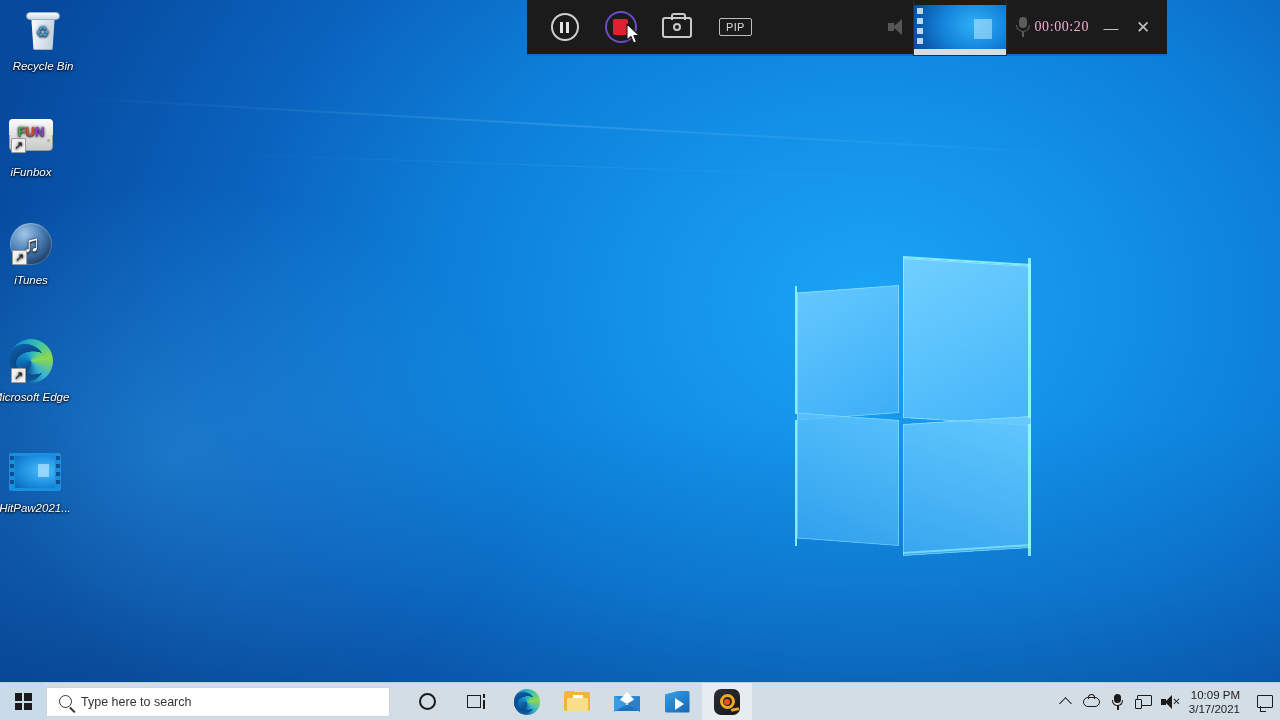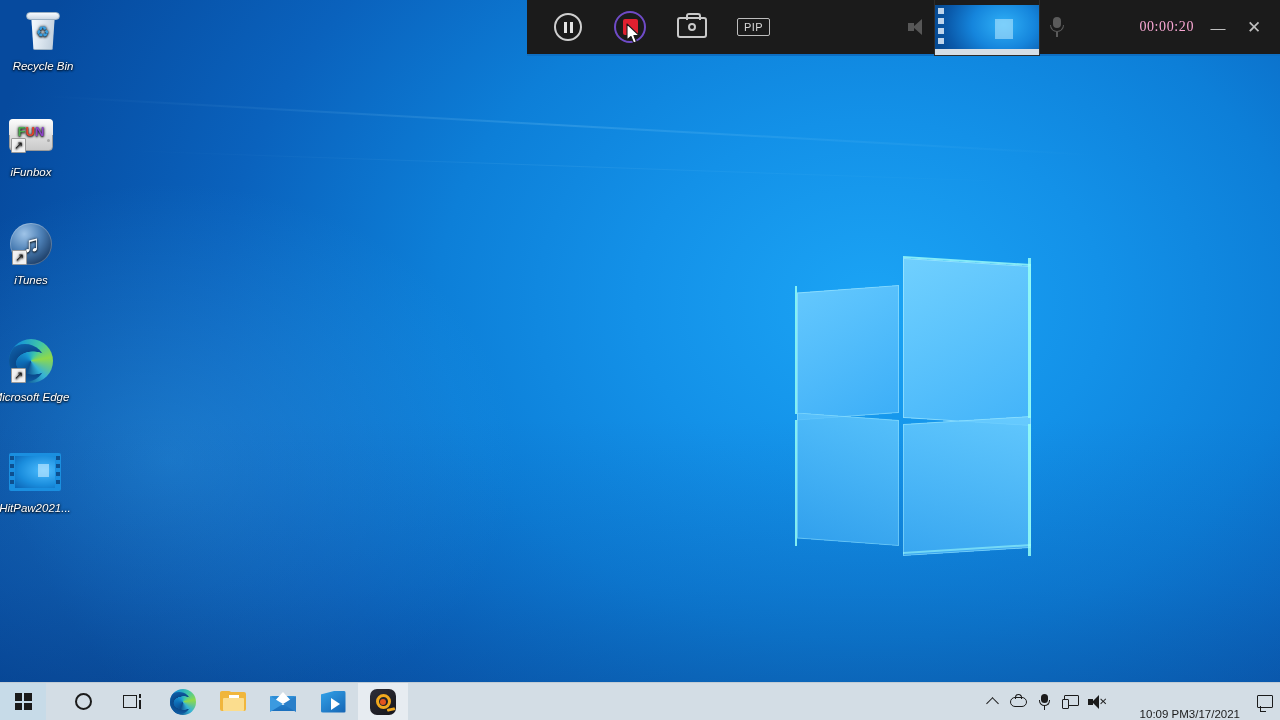--- a/index.html
+++ b/index.html
@@ -134,21 +134,21 @@
   .film-b { position:absolute; left:0; top:0; width:52px; height:38px;
     background:#1a8fe0; border-radius:2px; }
   .film-i { position:absolute; left:6px; top:3px; width:40px; height:32px;
     background:radial-gradient(ellipse at 72% 45%, #4dbdff 0%, #1a8ddd 60%, #0b63b4 100%); }
   .film-i::after{ content:""; position:absolute; left:23px; top:8px; width:11px; height:13px;
     background:rgba(190,232,255,.65); }
   .film-perf { position:absolute; width:4px; height:4px; background:#0d4f8f; }
 
   
   #rec-toolbar {
-    position:absolute; left:527px; top:0; width:753px; height:56px;
+    position:absolute; left:527px; top:0; width:640px; height:56px;
     background:#1b1b1b; display:flex; align-items:center; z-index:40;
     border-bottom:2px solid #0d6fc4;
   }
   .rb-btn { width:54px; height:56px; display:flex; align-items:center; justify-content:center;
             cursor:pointer; position:relative; }
   .pause-circ { width:28px; height:28px; border-radius:50%; border:2px solid #cfcfcf;
                 display:flex; align-items:center; justify-content:center; gap:3px; }
   .pause-circ i { display:block; width:3px; height:11px; background:#e4e4e4; }
   .stop-wrap { width:32px; height:32px; border-radius:50%; border:2px solid #6f4bc7;
                display:flex; align-items:center; justify-content:center; }
@@ -263,22 +263,22 @@
   .tmic-s { position:absolute; left:4.7px; top:12px; width:1.6px; height:4px; background:#1b1b1b; }
   .netw { width:17px; height:14px; position:relative; }
   .netw-m { position:absolute; left:2px; top:0; width:15px; height:11px; border:1.5px solid #1b1b1b; border-radius:1px; }
   .netw-s { position:absolute; left:0; top:4px; width:7px; height:10px;
             border:1.5px solid #1b1b1b; background:#d3dde5; border-radius:1px; }
   .vol { width:17px; height:14px; position:relative; }
   .vol-b { position:absolute; left:0; top:4px; width:5px; height:6px; background:#1b1b1b; }
   .vol-c { position:absolute; left:4px; top:0; width:0;height:0;
            border-right:7px solid #1b1b1b; border-top:7px solid transparent; border-bottom:7px solid transparent; }
   .vol-x { position:absolute; left:11px; top:2px; font-size:10px; color:#1b1b1b; line-height:1; }
-  #clock { display:flex; align-items:flex-end; justify-content:center;
-           height:38px; padding:0 10px 0 6px; font-size:11.5px; color:#1b1b1b; line-height:14px; cursor:default;margin-left:24px; }
+  #clock { display:flex; flex-direction:column; align-items:flex-end; justify-content:center;
+           height:38px; padding:0 10px 0 6px; font-size:11.5px; color:#1b1b1b; line-height:14px; cursor:default; }
   #action-center { width:30px; height:38px; display:flex; align-items:center; justify-content:center; cursor:pointer; }
   .ac-b { width:16px; height:13px; border:1.6px solid #1b1b1b; border-radius:1px; position:relative; }
   .ac-b::after{ content:""; position:absolute; left:2px; bottom:-5px; width:5px; height:5px;
                 border-left:1.6px solid #1b1b1b; border-bottom:1.6px solid #1b1b1b; }
 </style>
 </head>
 <body>
 
 <div id="desktop">
   <div class="glow-left"></div>
@@ -435,20 +435,24 @@
 
   <div id="start-btn">
     <div class="win-logo">
       <i></i>
         <i></i>
         <i></i>
         <i></i>
     </div>
   </div>
 
+  <div id="search-box">
+    <div class="mag"></div>
+    <span id="search-text">Type here to search</span>
+  </div>
 
   <div class="tb-icon" style="margin-left:12px;">
     <div class="cortana-o"></div>
   </div>
 
   <div class="tb-icon">
     <div class="taskview">
       <div class="tv-a"></div>
         <div class="tv-b"></div>
         <div class="tv-c"></div>

